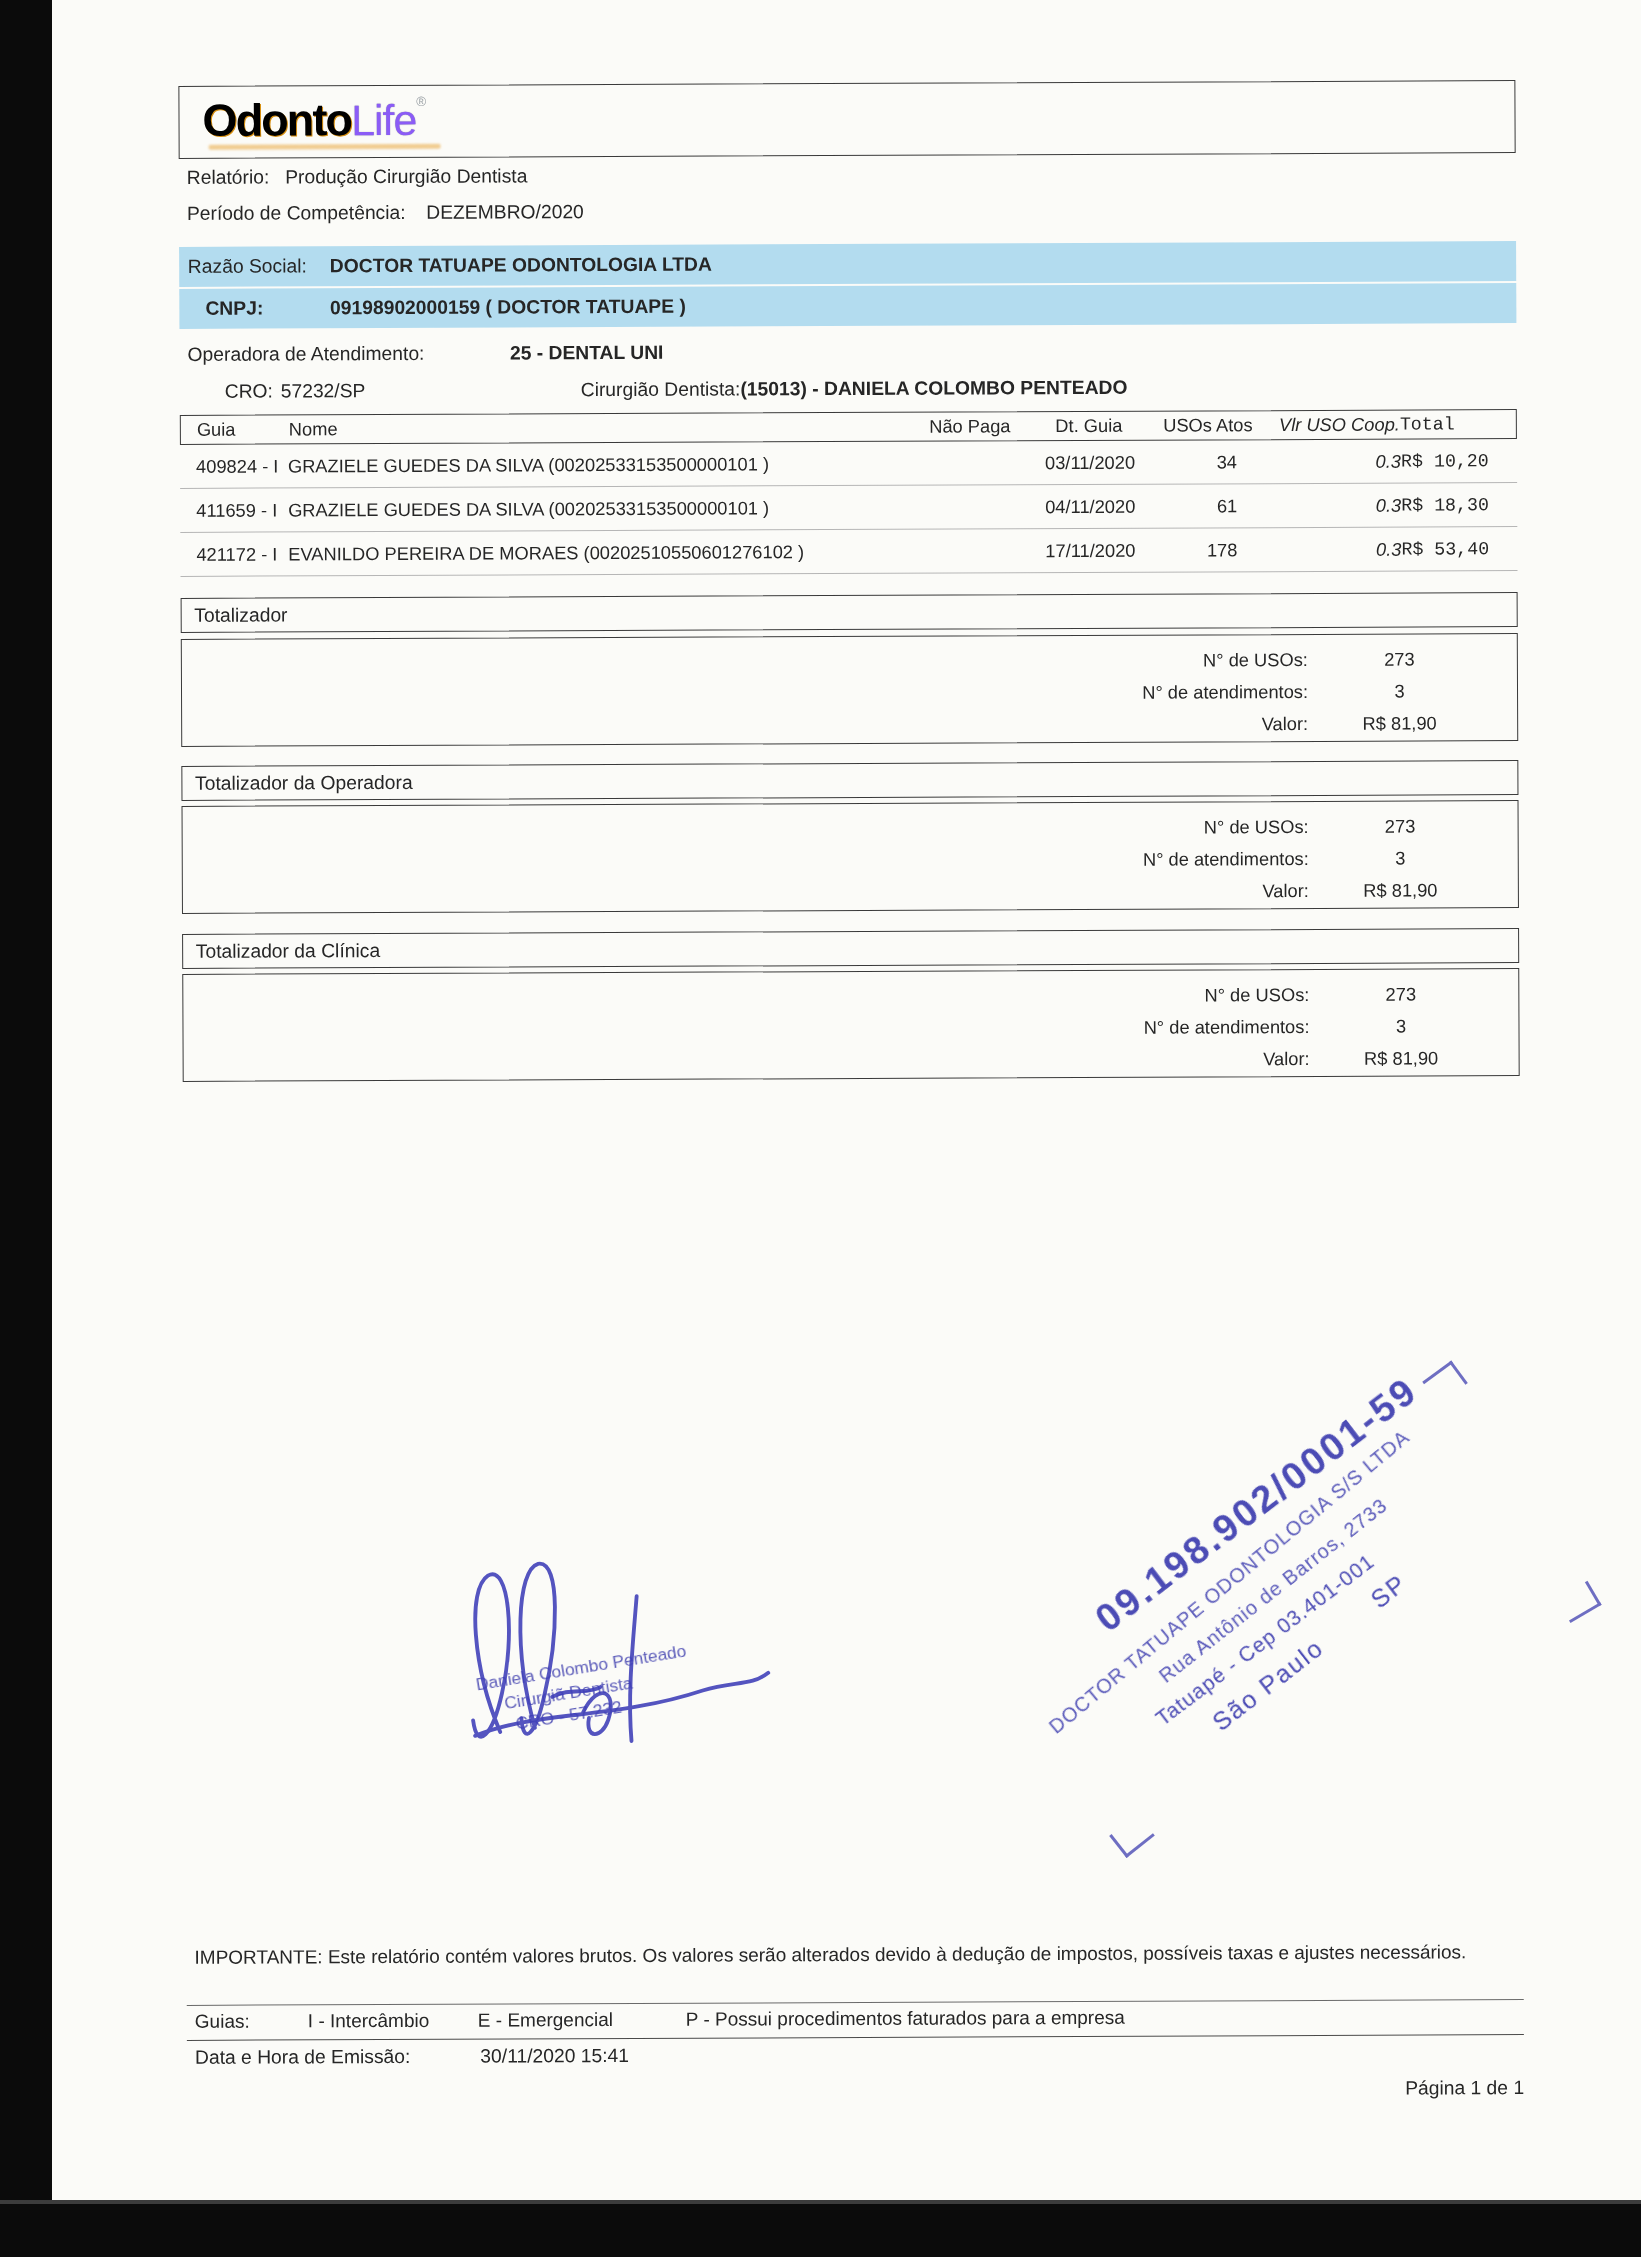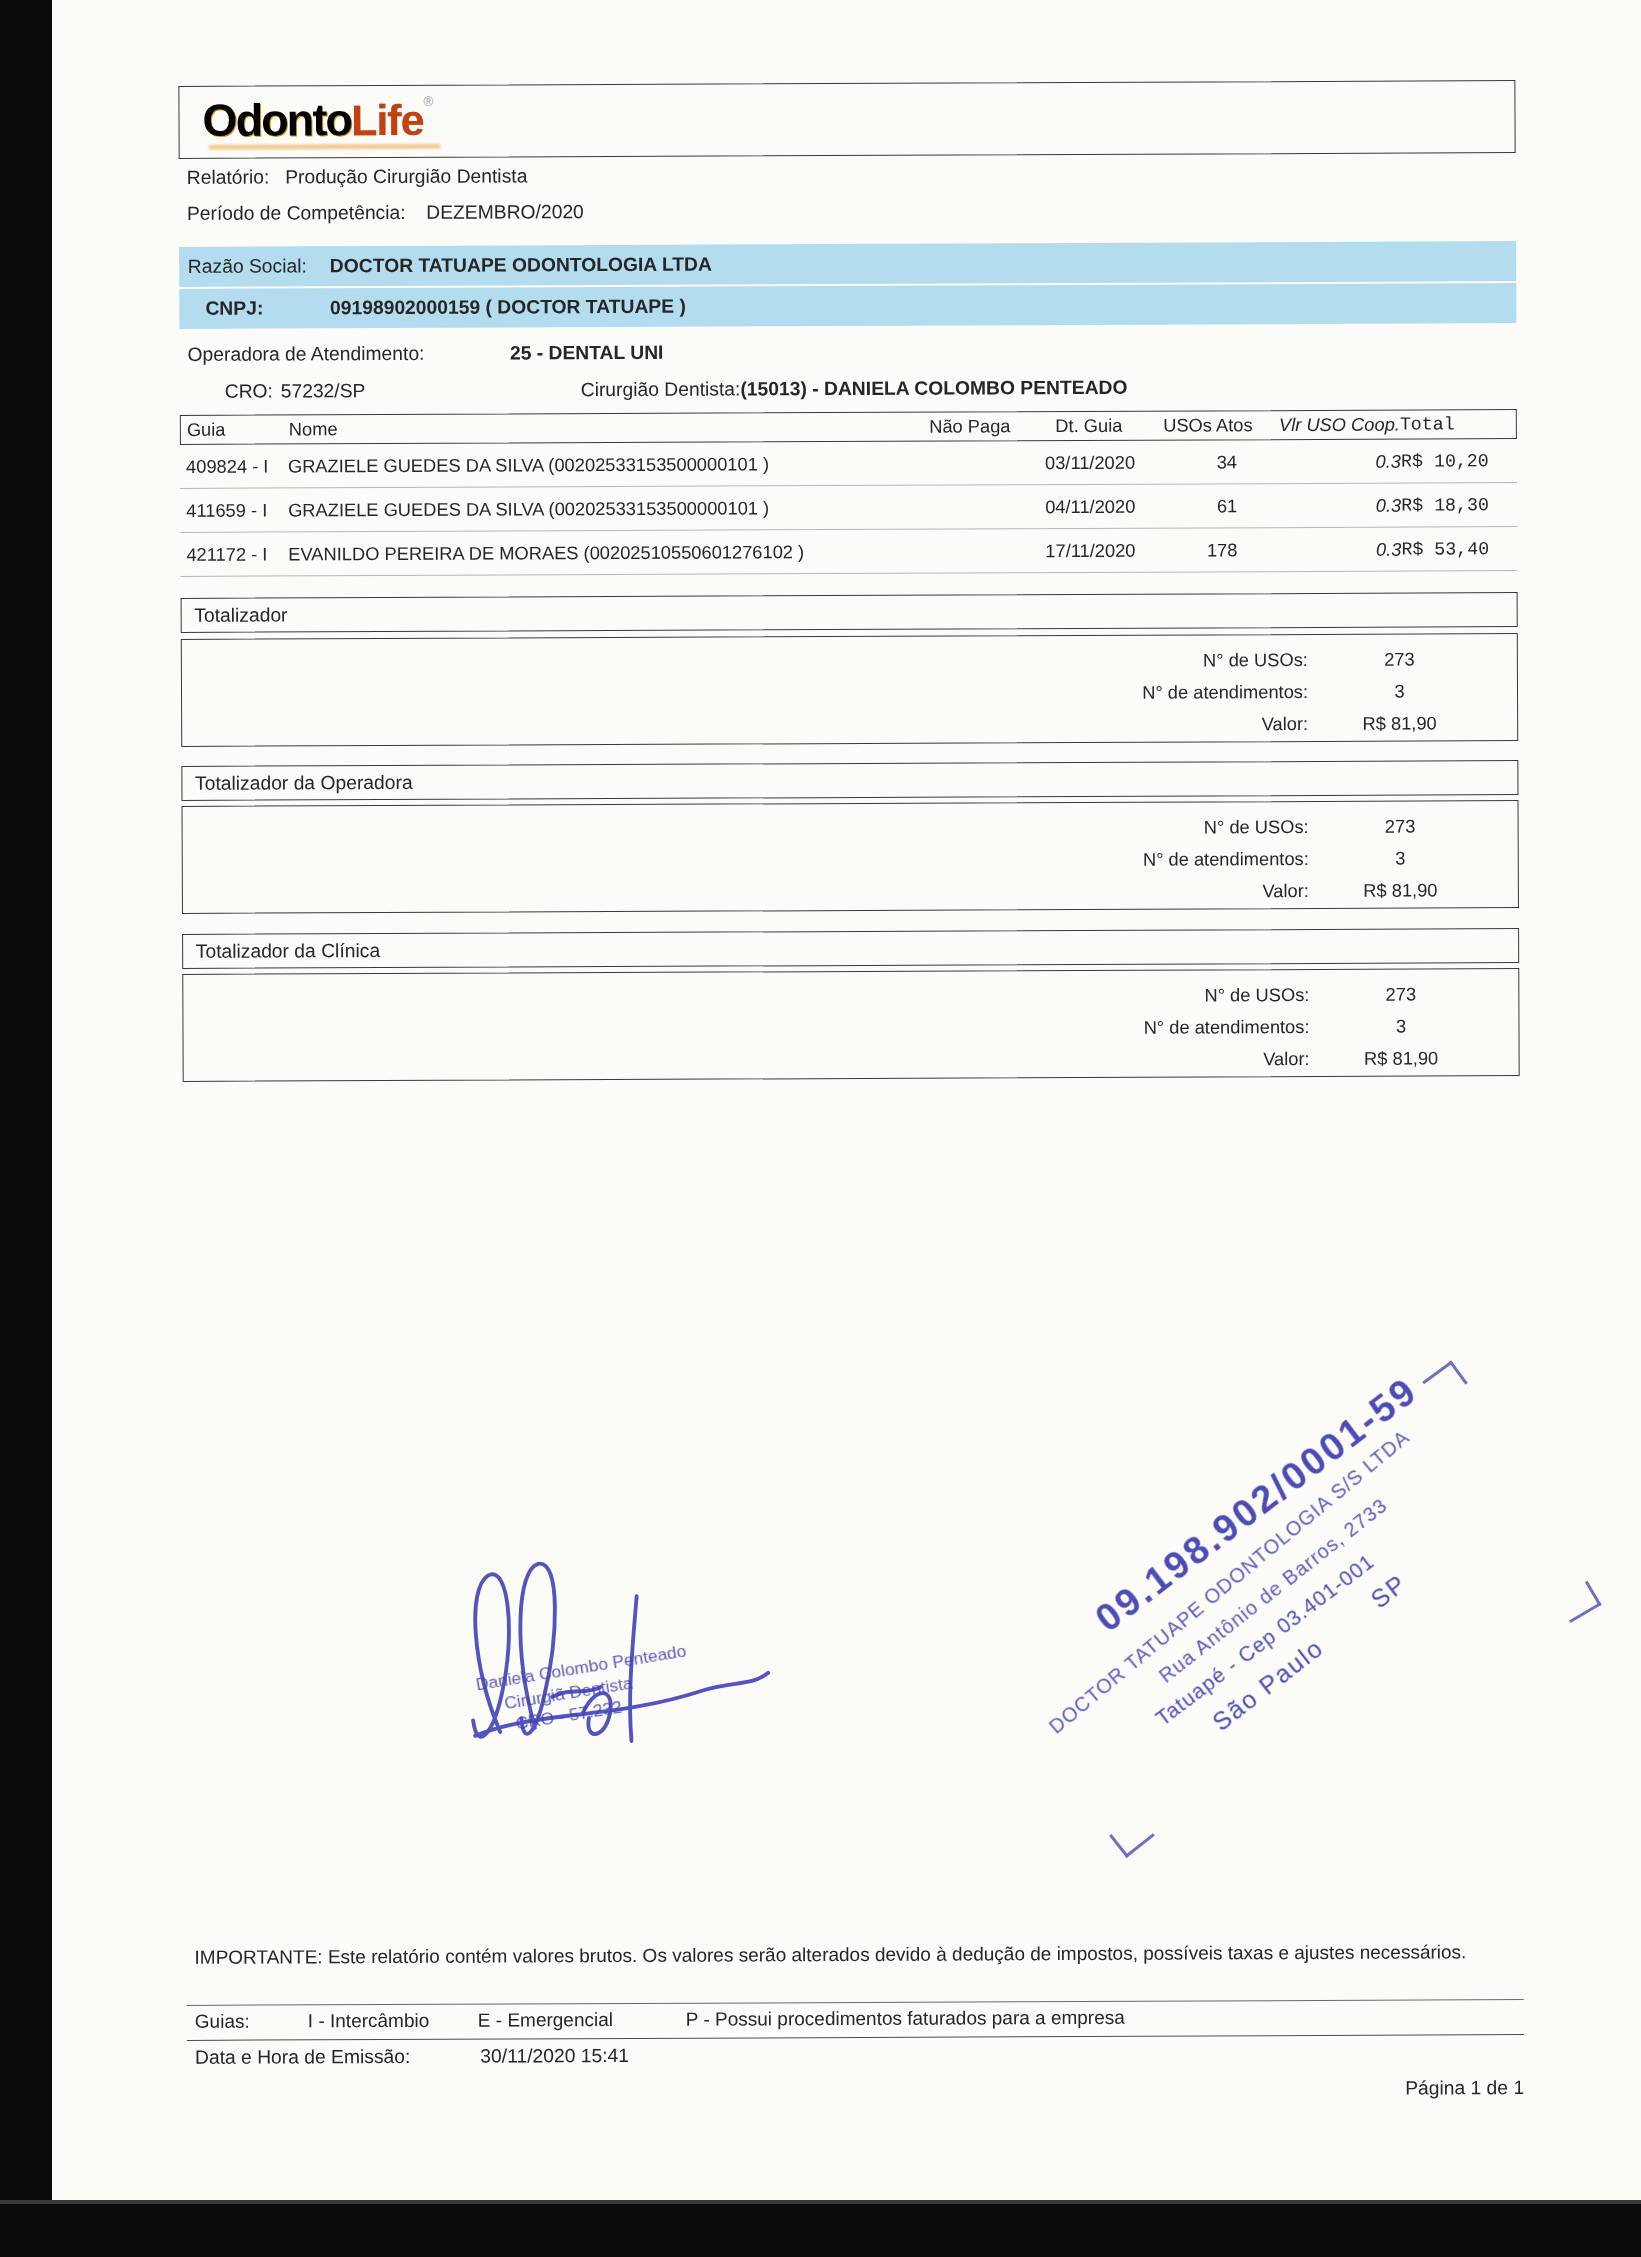--- a/index.html
+++ b/index.html
@@ -19,21 +19,21 @@
   .logo-box {
     position:absolute; left:126px; top:83px; width:1337px; height:73px;
     border:1.9px solid #3a3a3a; box-sizing:border-box;
   }
   .logo { position:absolute; left:23px; top:7.7px; white-space:nowrap; }
   .logo-odonto {
     font-size:45px; font-weight:bold; color:#000000; letter-spacing:-1.9px;
     text-shadow:1px 1px 0 #d78f10;
   }
   .logo-life {
-    font-size:43px; font-weight:bold; color:#c2410c; letter-spacing:-1px;
+    font-size:43px; font-weight:normal; color:#8b5cf6; letter-spacing:-1px;
     text-shadow:0 0 1px #8d9298;
   }
   .logo-reg { font-size:13.5px; color:#9aa0a5; vertical-align:top; }
   .logo-tagline {
     position:absolute; left:29px; top:58px; width:232px; height:4.8px;
     background:#e9a83f; opacity:.55; filter:blur(1px); border-radius:1.9px;
   }
 
   
   .hline { position:absolute; font-size:19.3px; white-space:nowrap; }
@@ -69,21 +69,21 @@
   .grow {
     display:grid;
     grid-template-columns:104px 1fr 114px 124px 114px 135px 116px;
     align-items:center; box-sizing:border-box;
   }
   .ghead {
     height:30px; border-top:1.9px solid #3a3a3a; border-bottom:1.9px solid #3a3a3a;
     border-left:1px solid #3a3a3a; border-right:1px solid #3a3a3a;
   }
   .gbody { height:44px; border-bottom:1px solid #b6b6b6; }
-  .cg { padding-left:6px; }
+  .cg { padding-left:16px; }
   .cn { padding-left:3.9px; }
   .cp { text-align:center; }
   .cd { text-align:center; }
   .cu { text-align:right; padding-right:29px; }
   .cv { text-align:right;font-style:italic; }
   .ct { text-align:left; padding-right:6px;font-family:Liberation Mono, monospace; }
 
   
   .tot-title {
     position:absolute; left:126px; width:1337px; height:35px;

